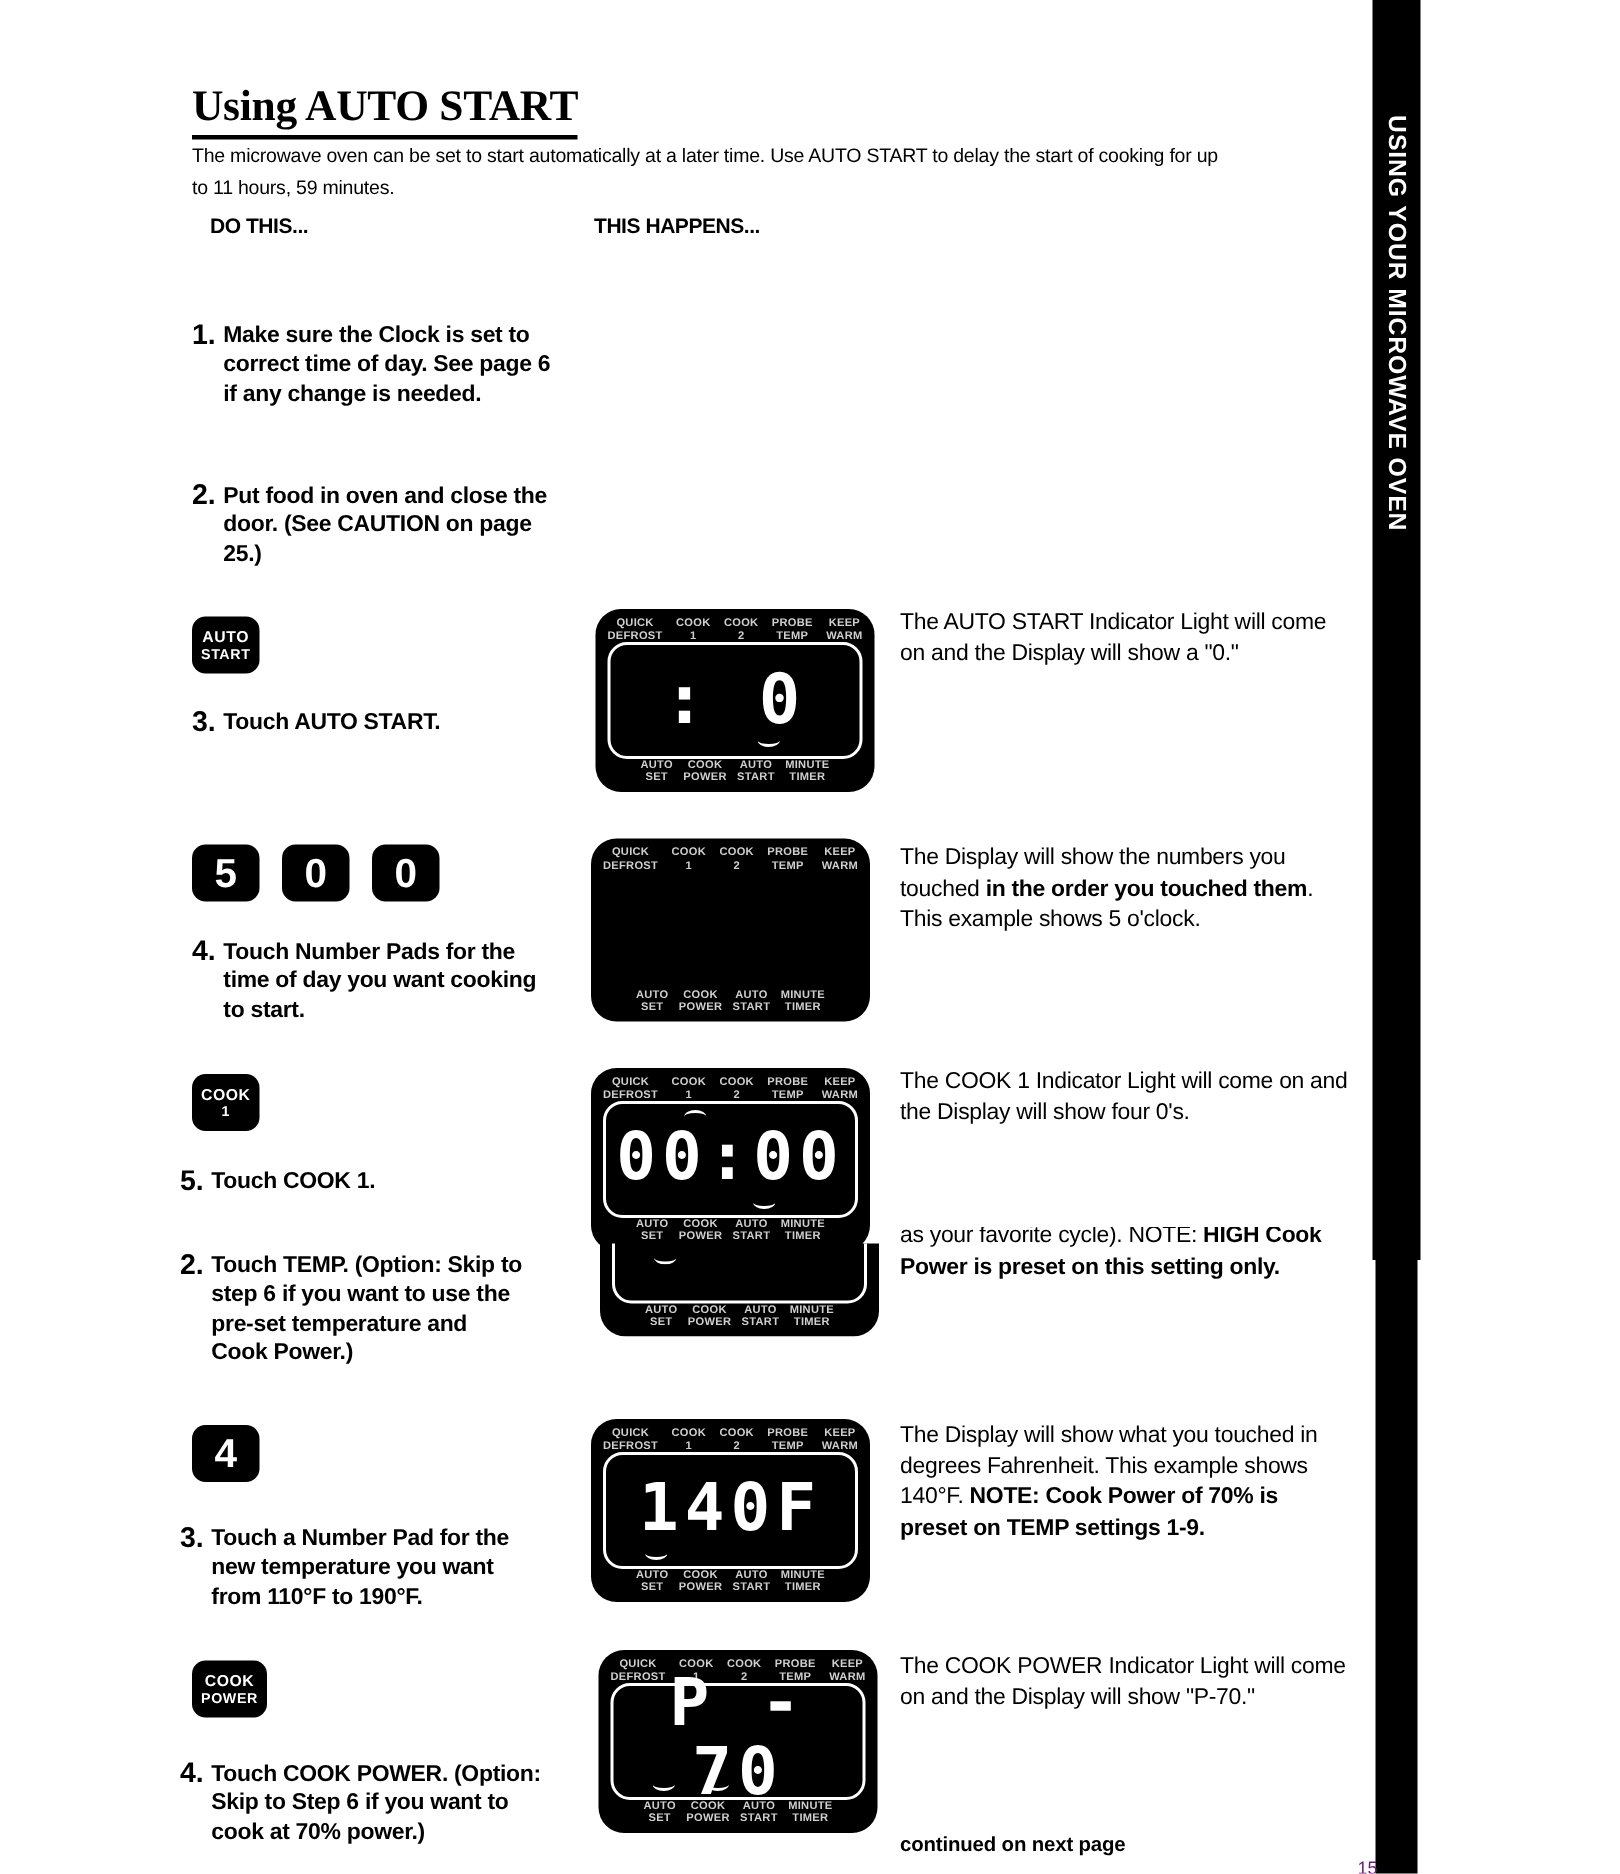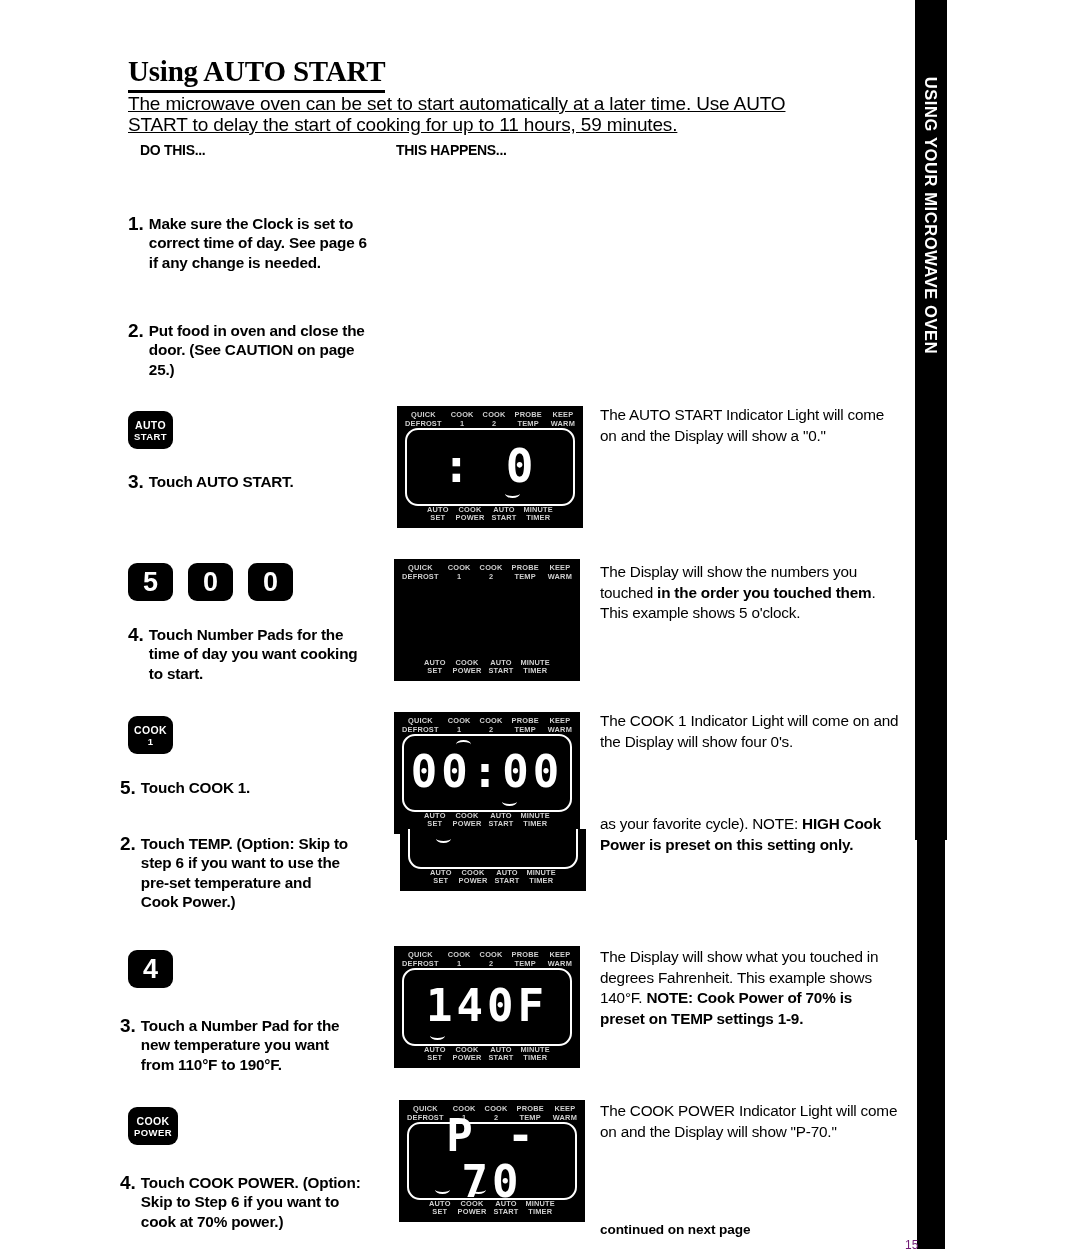--- a/index.html
+++ b/index.html
@@ -25,21 +25,21 @@
 
   
   .title{
     position:absolute;left:128px;top:55px;
     font-family:"Liberation Serif",serif;font-weight:bold;font-size:29px;
     letter-spacing:-.2px;
   }
   .title u{text-decoration:none;border-bottom:3.5px solid #000;padding-bottom:3px;}
   .intro{
     position:absolute;left:128px;top:93px;width:690px;
-    font-size:19px;line-height:21px;letter-spacing:-.15px;text-decoration:underline;
+    font-size:13px;line-height:21px;letter-spacing:-.15px;
   }
   .col-head{
     position:absolute;font-weight:bold;font-size:14px;letter-spacing:-.3px;
   }
   .ch-do{left:140px;top:142px;}
   .ch-happens{left:396px;top:142px;}
 
   
   .step{position:absolute;display:flex;font-weight:bold;}
   .step .num{font-size:19px;margin-right:5px;line-height:19px;}
@@ -56,21 +56,21 @@
   .pad{
     position:absolute;background:#000;border-radius:9px;color:#fff;
     display:flex;flex-direction:column;align-items:center;justify-content:center;
     font-weight:bold;text-align:center;
   }
   .pad .l1{font-size:10.5px;letter-spacing:.4px;line-height:12px;}
   .pad .l2{font-size:9.5px;letter-spacing:.4px;line-height:11px;}
   .pad.num{font-size:27px;}
 
   
-  .disp{position:absolute;background:#000;}
+  .disp{position:absolute;background:#000;border-radius:17px;}
   .disp .toplab,.disp .botlab{
     position:absolute;left:0;width:100%;display:flex;justify-content:space-between;
     box-sizing:border-box;color:#cfcfcf;font-size:7.4px;font-weight:bold;
     letter-spacing:.2px;line-height:8.6px;text-align:center;
   }
   .disp .toplab{top:5px;padding:0 8px;}
   .disp .botlab{bottom:5px;padding:0 30px;}
   .disp .toplab i,.disp .botlab i{font-style:normal;display:block;white-space:pre-line;}
   .screen{
     position:absolute;left:8px;right:8px;top:22px;bottom:22px;

